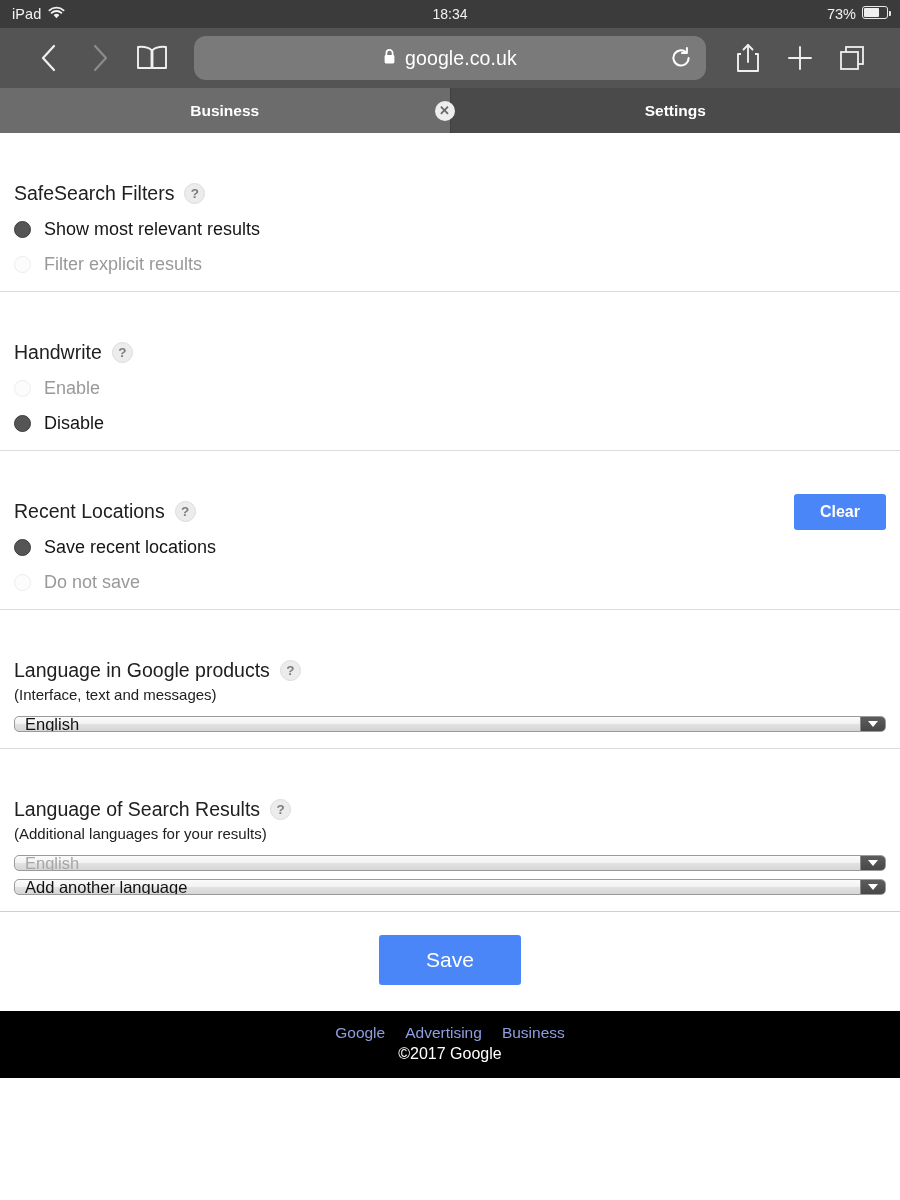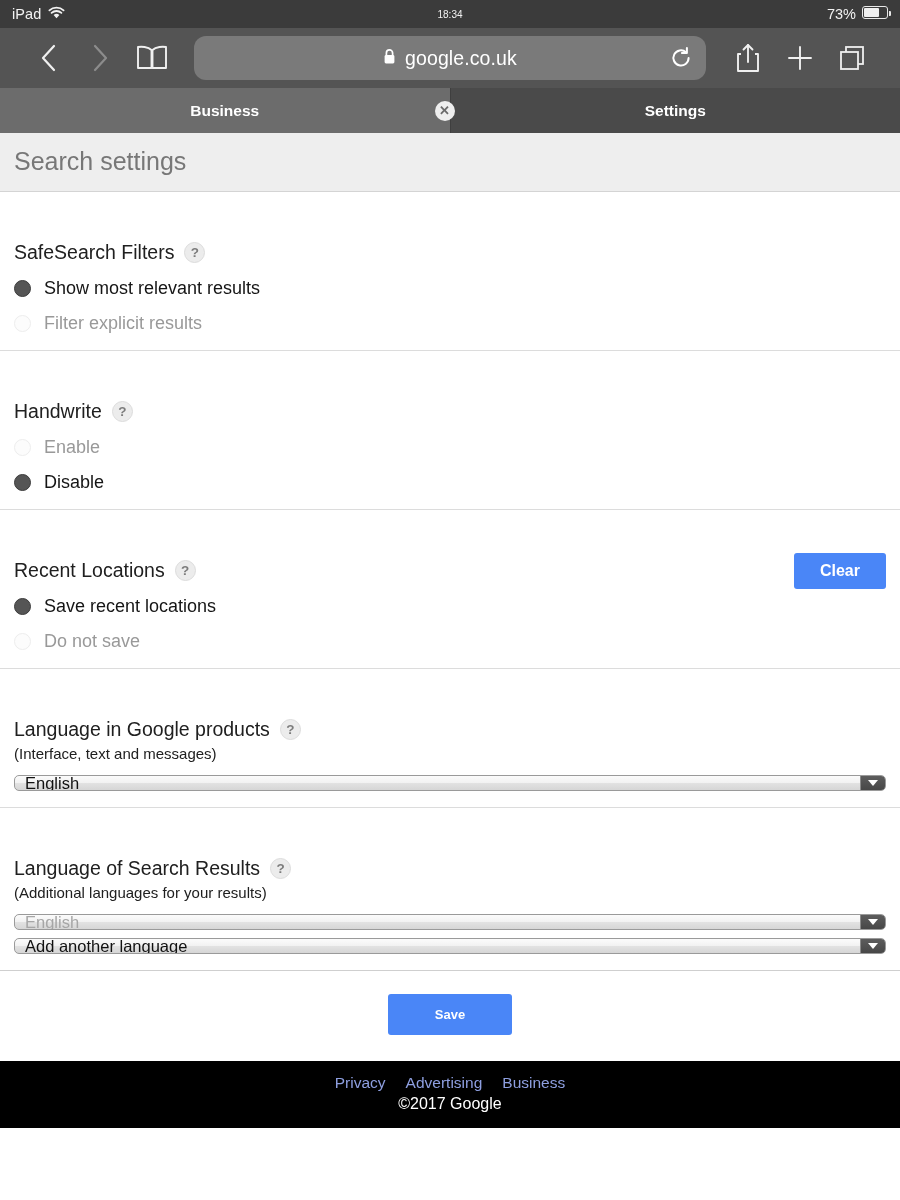--- a/index.html
+++ b/index.html
@@ -13,21 +13,21 @@
   
   .statusbar {
     height:28px; background:#3b3b3b; color:#f2f2f2;
     display:flex; align-items:center; position:relative;
     font-size:14px; padding:0 12px;
   }
   .sb-left { display:flex; align-items:center; gap:7px; }
   .sb-device { font-size:14.5px; letter-spacing:.1px; }
   .sb-center {
     position:absolute; left:0; right:0; text-align:center;
-    font-size:10px; font-weight:400; pointer-events:none;
+    font-size:14px; font-weight:400; pointer-events:none;
   }
   .sb-right {
     margin-left:auto; display:flex; align-items:flex-start; gap:6px;
     font-size:14.5px;
   }
   .battery {
     width:26px; height:13px; border:1.4px solid #e8e8e8; border-radius:3px;
     position:relative; display:inline-block;
   }
   .battery::after {
@@ -138,21 +138,21 @@
   }
   .select-arrow span {
     width:0; height:0;
     border-left:5px solid transparent; border-right:5px solid transparent;
     border-top:6px solid #ffffff; display:block;
   }
 
   .save-area { padding:23px 0 26px 0; text-align:center; background:#ffffff; }
   .save-btn {
     background:#4a86f7; color:#ffffff; border:none; border-radius:3px;
-    font-size:13px; font-weight:bold; padding:13px 47px;
+    font-size:21px; font-weight:normal; padding:13px 47px;
     font-family:"Liberation Sans", sans-serif;
   }
 
   .footer {
     background:#000000; padding:13px 0 15px 0; text-align:center;
   }
   .footer-links { display:flex; justify-content:center; gap:20px; }
   .footer-link { color:#8e9fe0; font-size:15.5px; text-decoration:none; }
   .footer-copy { color:#ffffff; font-size:16px; margin-top:3px; }
 
@@ -242,23 +242,20 @@
     <span>Business</span>
   </div>
   <div class="tab active">
     <span class="tab-close">✕</span>
     <span>Settings</span>
   </div>
 </div>
 
 <div class="page">
 
-  <div class="page-header">
-    <div class="page-title">Search settings</div>
-  </div>
 
   <div class="section">
     <div class="sec-head">
       <span class="sec-title">SafeSearch Filters</span>
       <span class="help">?</span>
     </div>
     <div class="radio-row">
       <span class="radio on"></span>
       <span class="radio-label">Show most relevant results</span>
     </div>
@@ -332,21 +329,21 @@
         </span>
     </div>
   </div>
 
   <div class="save-area">
     <button class="save-btn">Save</button>
   </div>
 
   <div class="footer">
     <div class="footer-links">
-      <a class="footer-link" href="#">Privacy</a>
+      <a class="footer-link" href="#">Google</a>
       <a class="footer-link" href="#">Advertising</a>
       <a class="footer-link" href="#">Business</a>
     </div>
     <div class="footer-copy">©2017 Google</div>
   </div>
 
   <div class="filler"></div>
 </div>
 
 </body></html>

